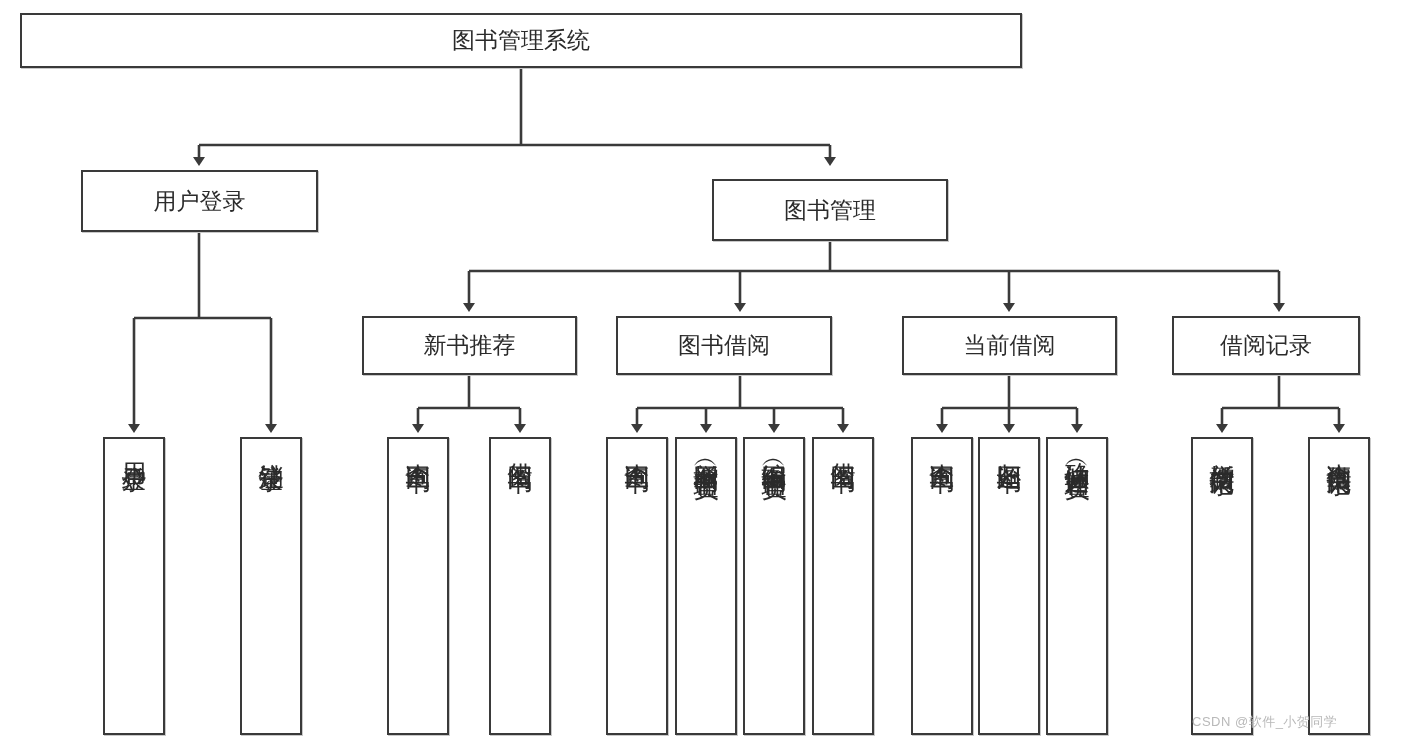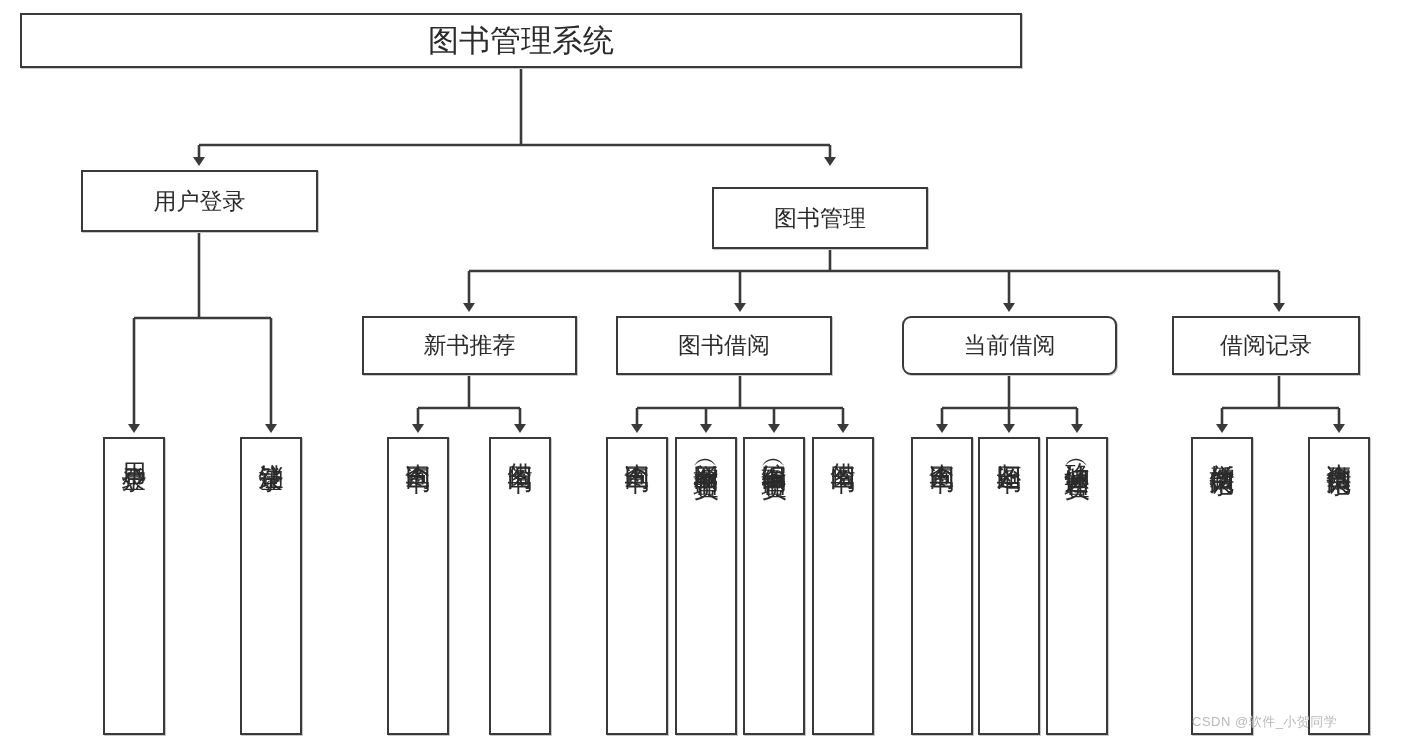--- a/index.html
+++ b/index.html
@@ -37,21 +37,21 @@
   }
   .node .label {
     text-align: center;
     line-height: 1.15;
     white-space: nowrap;
   }
   .node.h .label {
     font-size: 23px;
   }
   .node.root .label {
-    font-size: 31px;
+    font-size: 23px;
   }
   .node.v {
     align-items: flex-start;
     justify-content: center;
     padding-top: 4px;
   }
   .node.v .label {
     writing-mode: vertical-rl;
     text-orientation: upright;
     font-size: 25px;
@@ -122,31 +122,31 @@
     </g>
   </svg>
 
   <div class="node root" style="left:20px; top:13px; width:1002px; height:55px;">
     <span class="label">图书管理系统</span>
   </div>
 
   <div class="node h" style="left:81px; top:170px; width:237px; height:62px;">
     <span class="label">用户登录</span>
   </div>
-  <div class="node h" style="left:712px; top:187px; width:216px; height:62px;">
+  <div class="node h" style="left:712px; top:179px; width:236px; height:62px;">
     <span class="label">图书管理</span>
   </div>
 
   <div class="node h" style="left:362px; top:316px; width:215px; height:59px;">
     <span class="label">新书推荐</span>
   </div>
   <div class="node h" style="left:616px; top:316px; width:216px; height:59px;">
     <span class="label">图书借阅</span>
   </div>
-  <div class="node h" style="left:902px; top:316px; width:215px; height:59px;border-radius:9px;">
+  <div class="node h" style="left:902px; top:316px; width:215px; height:59px;">
     <span class="label">当前借阅</span>
   </div>
   <div class="node h" style="left:1172px; top:316px; width:188px; height:59px;">
     <span class="label">借阅记录</span>
   </div>
 
   <div class="node v" style="left:103px; top:437px; width:62px; height:298px;">
     <span class="label">用户登录</span>
   </div>
   <div class="node v" style="left:240px; top:437px; width:62px; height:298px;">

